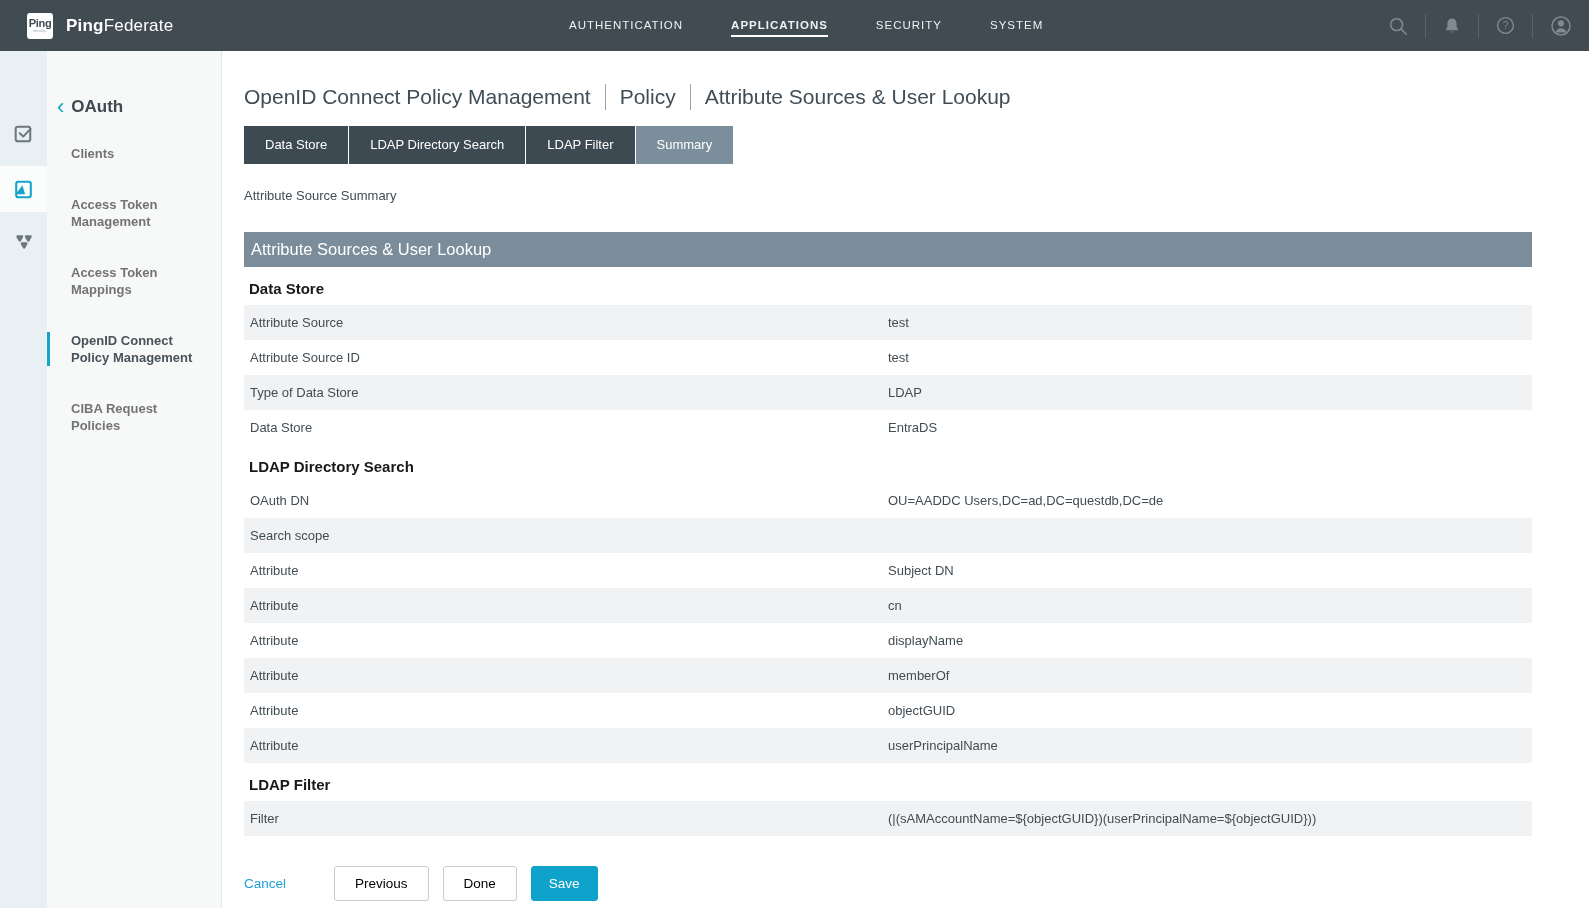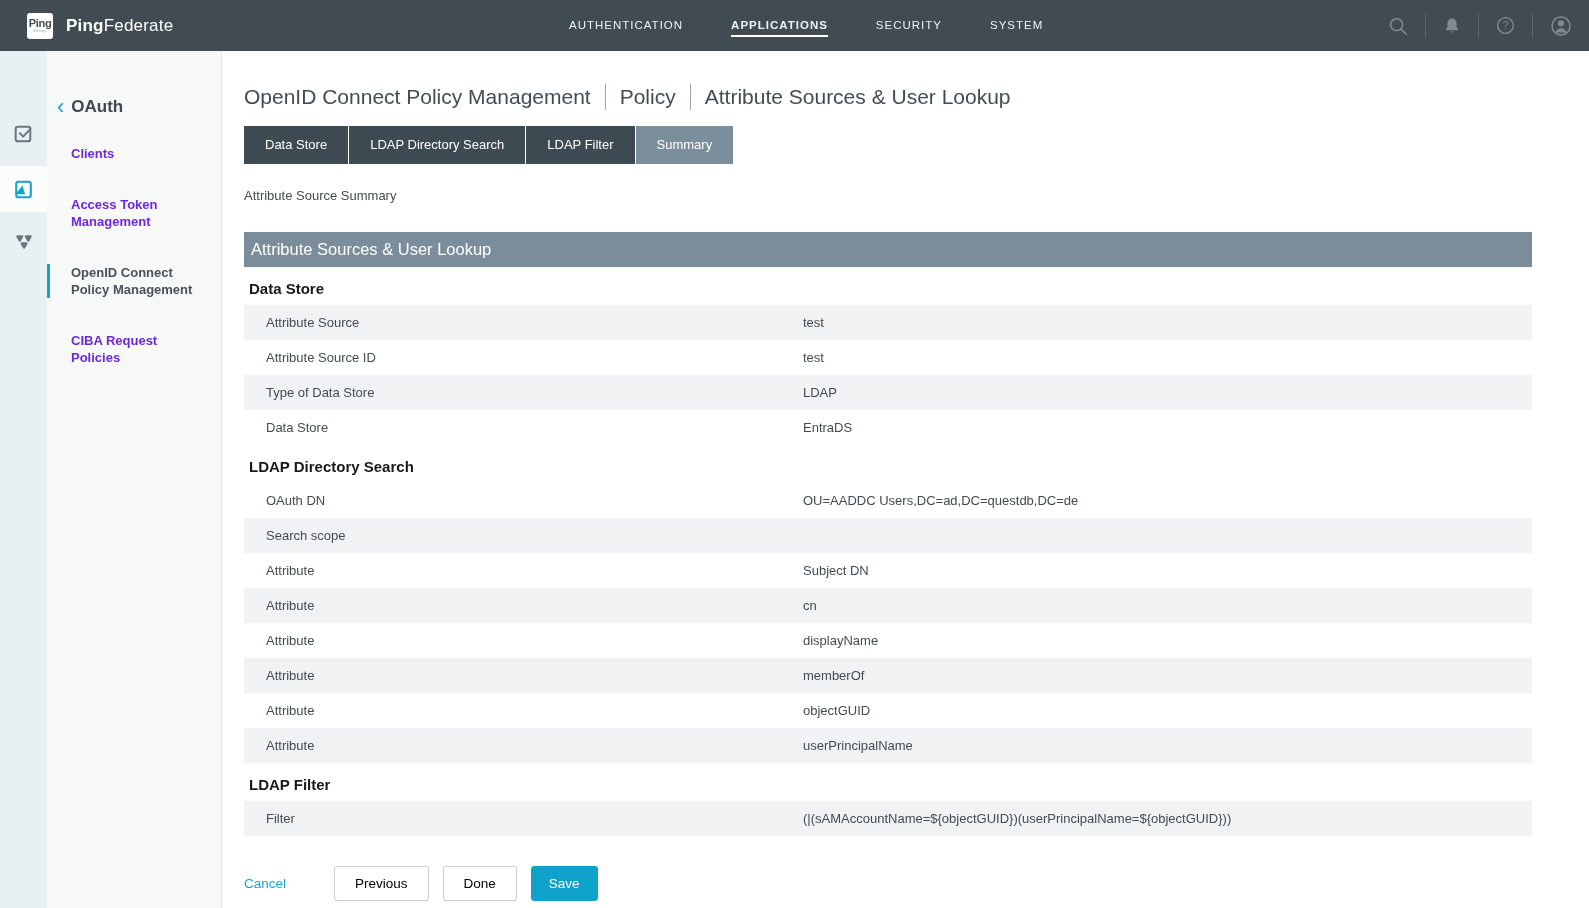--- a/index.html
+++ b/index.html
@@ -65,21 +65,21 @@
     width: 175px; background: #f7f8f8;
     border-right: 1px solid #e4e6e7;
     padding-top: 46px; flex: none;
   }
   .side-back {
     padding-left: 10px; font-size: 17px; font-weight: bold; color: #3f4a51;
     display: flex; align-items: center; gap: 7px; cursor: pointer; margin-bottom: 28px;
   }
   .side-back .chev { color: #14a3c9; font-size: 22px; font-weight: normal; line-height: 16px; }
   .side-item {
-    font-size: 13px; font-weight: bold; color: #6d28d9;
+    font-size: 13px; font-weight: bold; color: #737373;
     line-height: 17px; padding: 0 18px 0 24px; margin-bottom: 34px;
     cursor: pointer;
   }
   .side-item.active {
     color: #47525a;
     border-left: 3px solid #14a3c9;
     padding-left: 21px;
   }
 
   
@@ -107,21 +107,21 @@
     background: #7b8d9a; color: #fff;
     font-size: 16.5px; padding-left: 7px;
   }
 
   .sect-heading {
     font-size: 15px; font-weight: bold; color: #17191b;
     margin: 13px 0 8px 5px;
   }
   .trow { display: flex; align-items: center; min-height: 35px; font-size: 13px; color: #414c53; }
   .trow.shaded { background: #f1f2f3; }
-  .tlabel { width: 559px; padding-left: 22px; flex: none; }
+  .tlabel { width: 644px; padding-left: 6px; flex: none; }
   .tvalue { flex: 1; }
 
   .footer {
     margin-top: 30px;
     display: flex; justify-content: flex-start; align-items: center;
   }
   .link-btn {
     color: #1e9fd6; font-size: 13.5px; cursor: pointer;
     background: none; border: none; margin-right: 34px;
     font-family: "Liberation Sans", sans-serif;
@@ -217,20 +217,21 @@
     </div>
   </div>
 
   <aside class="sidebar">
     <div class="side-back">
       <span class="chev">‹</span>
       <span>OAuth</span>
     </div>
     <div class="side-item">Clients</div>
     <div class="side-item">Access Token Management</div>
+    <div class="side-item">Access Token Mappings</div>
     <div class="side-item active">OpenID Connect Policy Management</div>
     <div class="side-item">CIBA Request Policies</div>
   </aside>
 
   <main class="main">
 
     <h1 class="page-title">
       <span>OpenID Connect Policy Management</span>
       <span class="tdiv"></span>
       <span>Policy</span>

